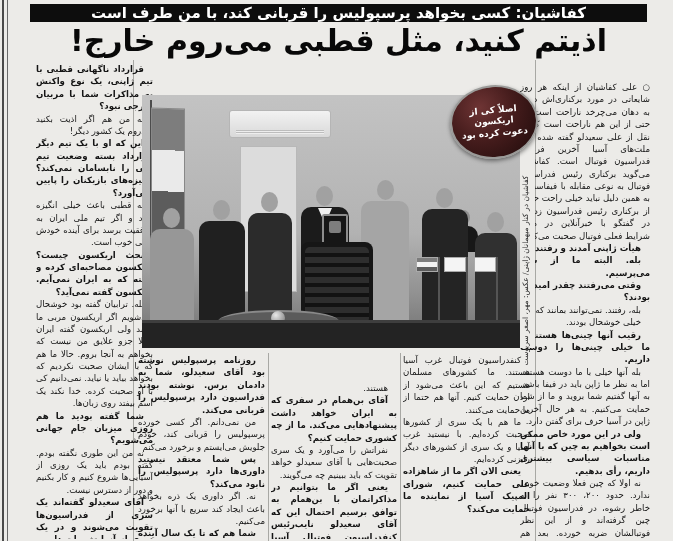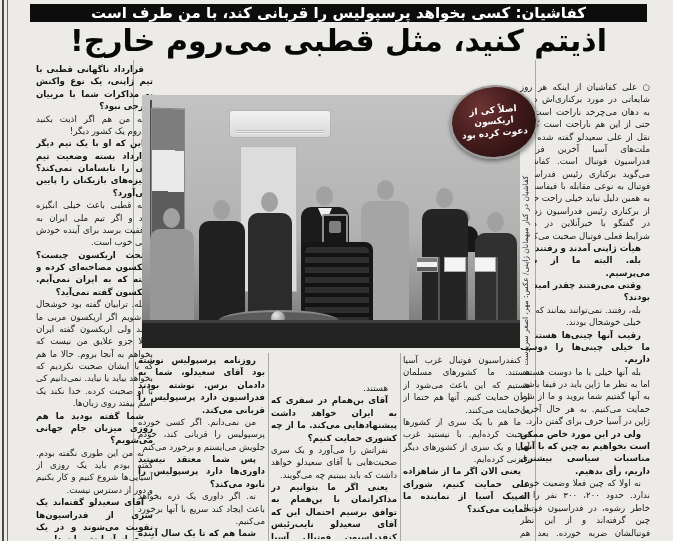--- a/index.html
+++ b/index.html
@@ -185,21 +185,21 @@
       <p class="para q">آقای سعیدلو گفته‌اند یک سری از فدراسیون‌ها تقویت می‌شوند و در یک سری از آنها تغییرات داریم. شما هم تقویت می‌شوید؟</p>
     </div>
   <div class="col col-b-right">
       <p class="para a">کنفدراسیون فوتبال غرب آسیا هستند. ما کشورهای مسلمان هستیم که این باعث می‌شود از اردن حمایت کنیم. آنها هم حتما از ما حمایت می‌کنند.</p>
       <p class="para a">ما هم با یک سری از کشورها صحبت کرده‌ایم. با نیستید غرب آسیا و یک سری از کشورهای دیگر رایزنی کرده‌ایم.</p>
       <p class="para q">یعنی الان اگر ما از شاهزاده علی حمایت کنیم، شورای المپیک آسیا از نماینده ما حمایت می‌کند؟</p>
     </div>
   <div class="col col-b-mid">
       <p class="para a">هستند.</p>
       <p class="para q">آقای بن‌همام در سفری که به ایران خواهد داشت پیشنهادهایی می‌کند. ما از چه کشوری حمایت کنیم؟</p>
-      <p class="para a">نفراتش را می‌آورد و یک سری صحبت‌هایی با آقای سعیدلو خواهد داشت که باید ببینیم چه می‌گویند.</p>
+      <p class="para a">نفراتش را می‌آورد و یک سری صحبت‌هایی با آقای سعیدلو خواهد تقویت که باید ببینیم چه می‌گویند.</p>
       <p class="para q">یعنی اگر ما بتوانیم در مذاکراتمان با بن‌همام به توافق برسیم احتمال این که آقای سعیدلو نایب‌رئیس کنفدراسیون فوتبال آسیا شود خیلی بالاست؟</p>
       <p class="para a">بله.</p>
     </div>
   <div class="col col-b-left">
       <p class="para q">روزنامه پرسپولیس نوشته بود آقای سعیدلو، شما به دادمان برس. نوشته بودند فدراسیون دارد پرسپولیس را قربانی می‌کند.</p>
       <p class="para a">من نمی‌دانم. اگر کسی خورده پرسپولیس را قربانی کند، خودم جلویش می‌ایستم و برخورد می‌کنم</p>
       <p class="para q">پس شما معتقد نیستید داوری‌ها دارد پرسپولیس را نابود می‌کند؟</p>
       <p class="para a">نه. اگر داوری یک ذره بخواهد باعث ایجاد کند سریع با آنها برخورد می‌کنیم.</p>
       <p class="para q">شما هم که تا یک سال آینده رئیس فدراسیون هستید و با قدرت به کارتان ادامه می‌دهید؟</p>
     </div>

